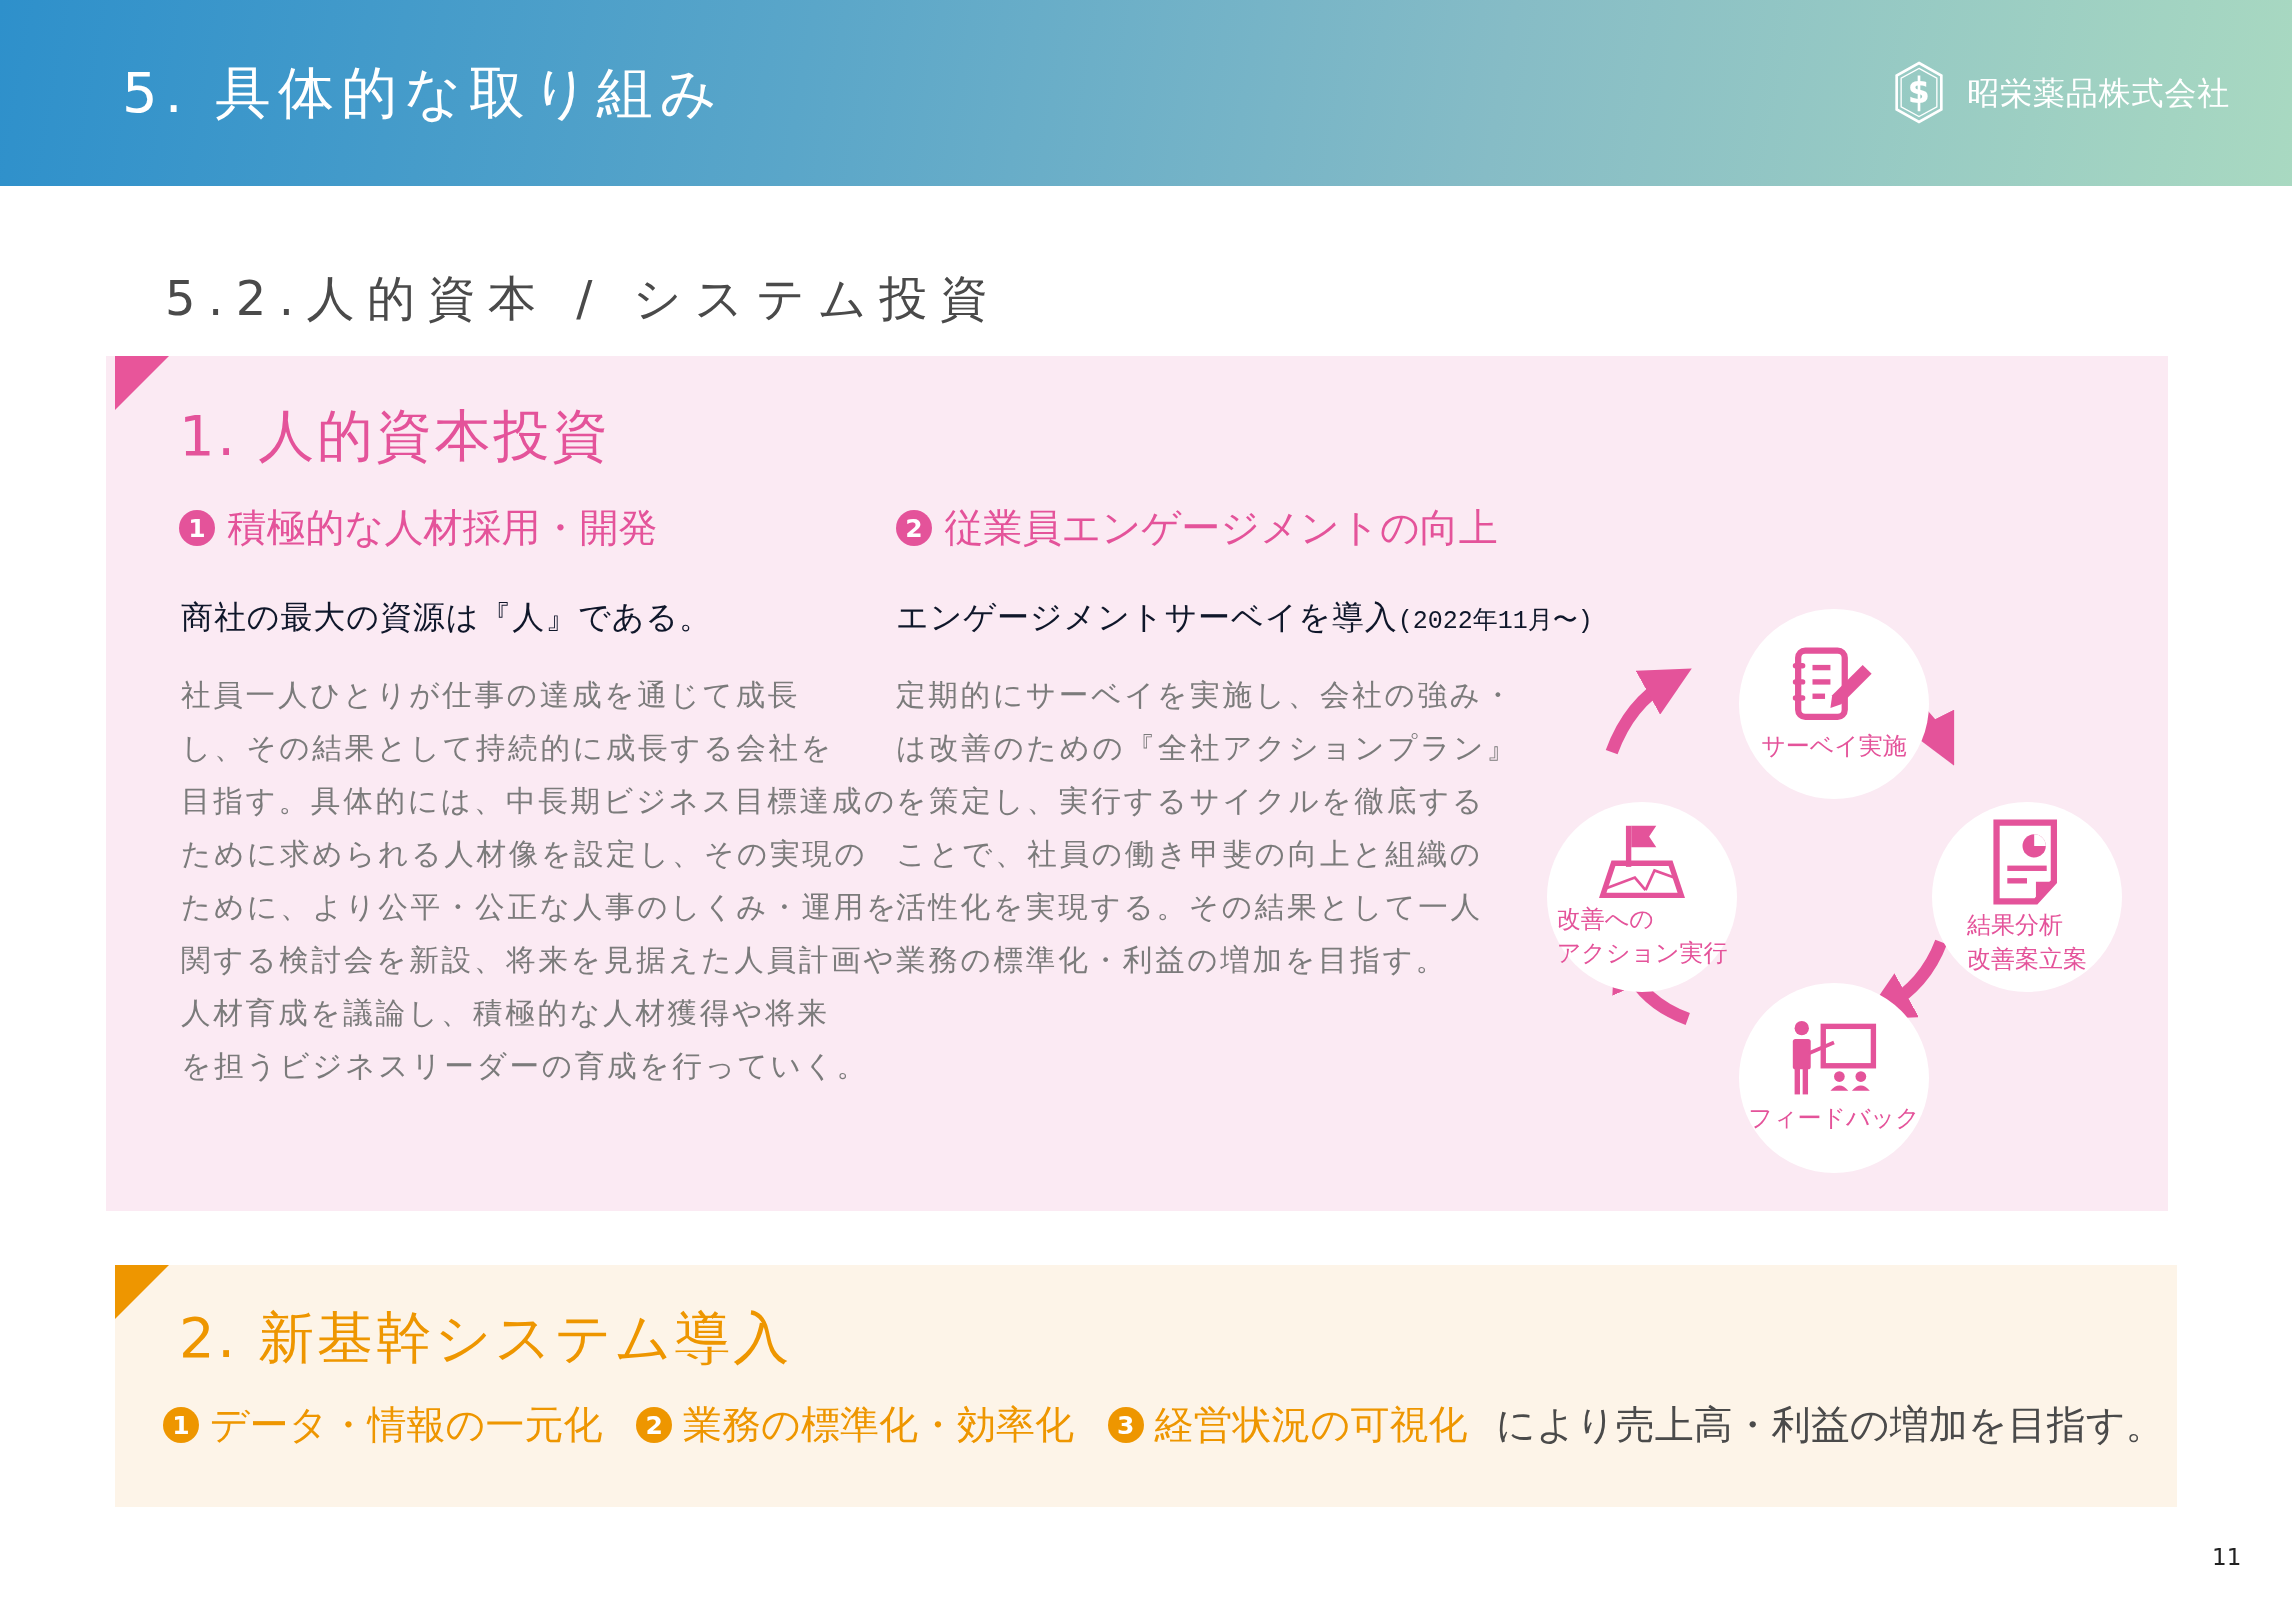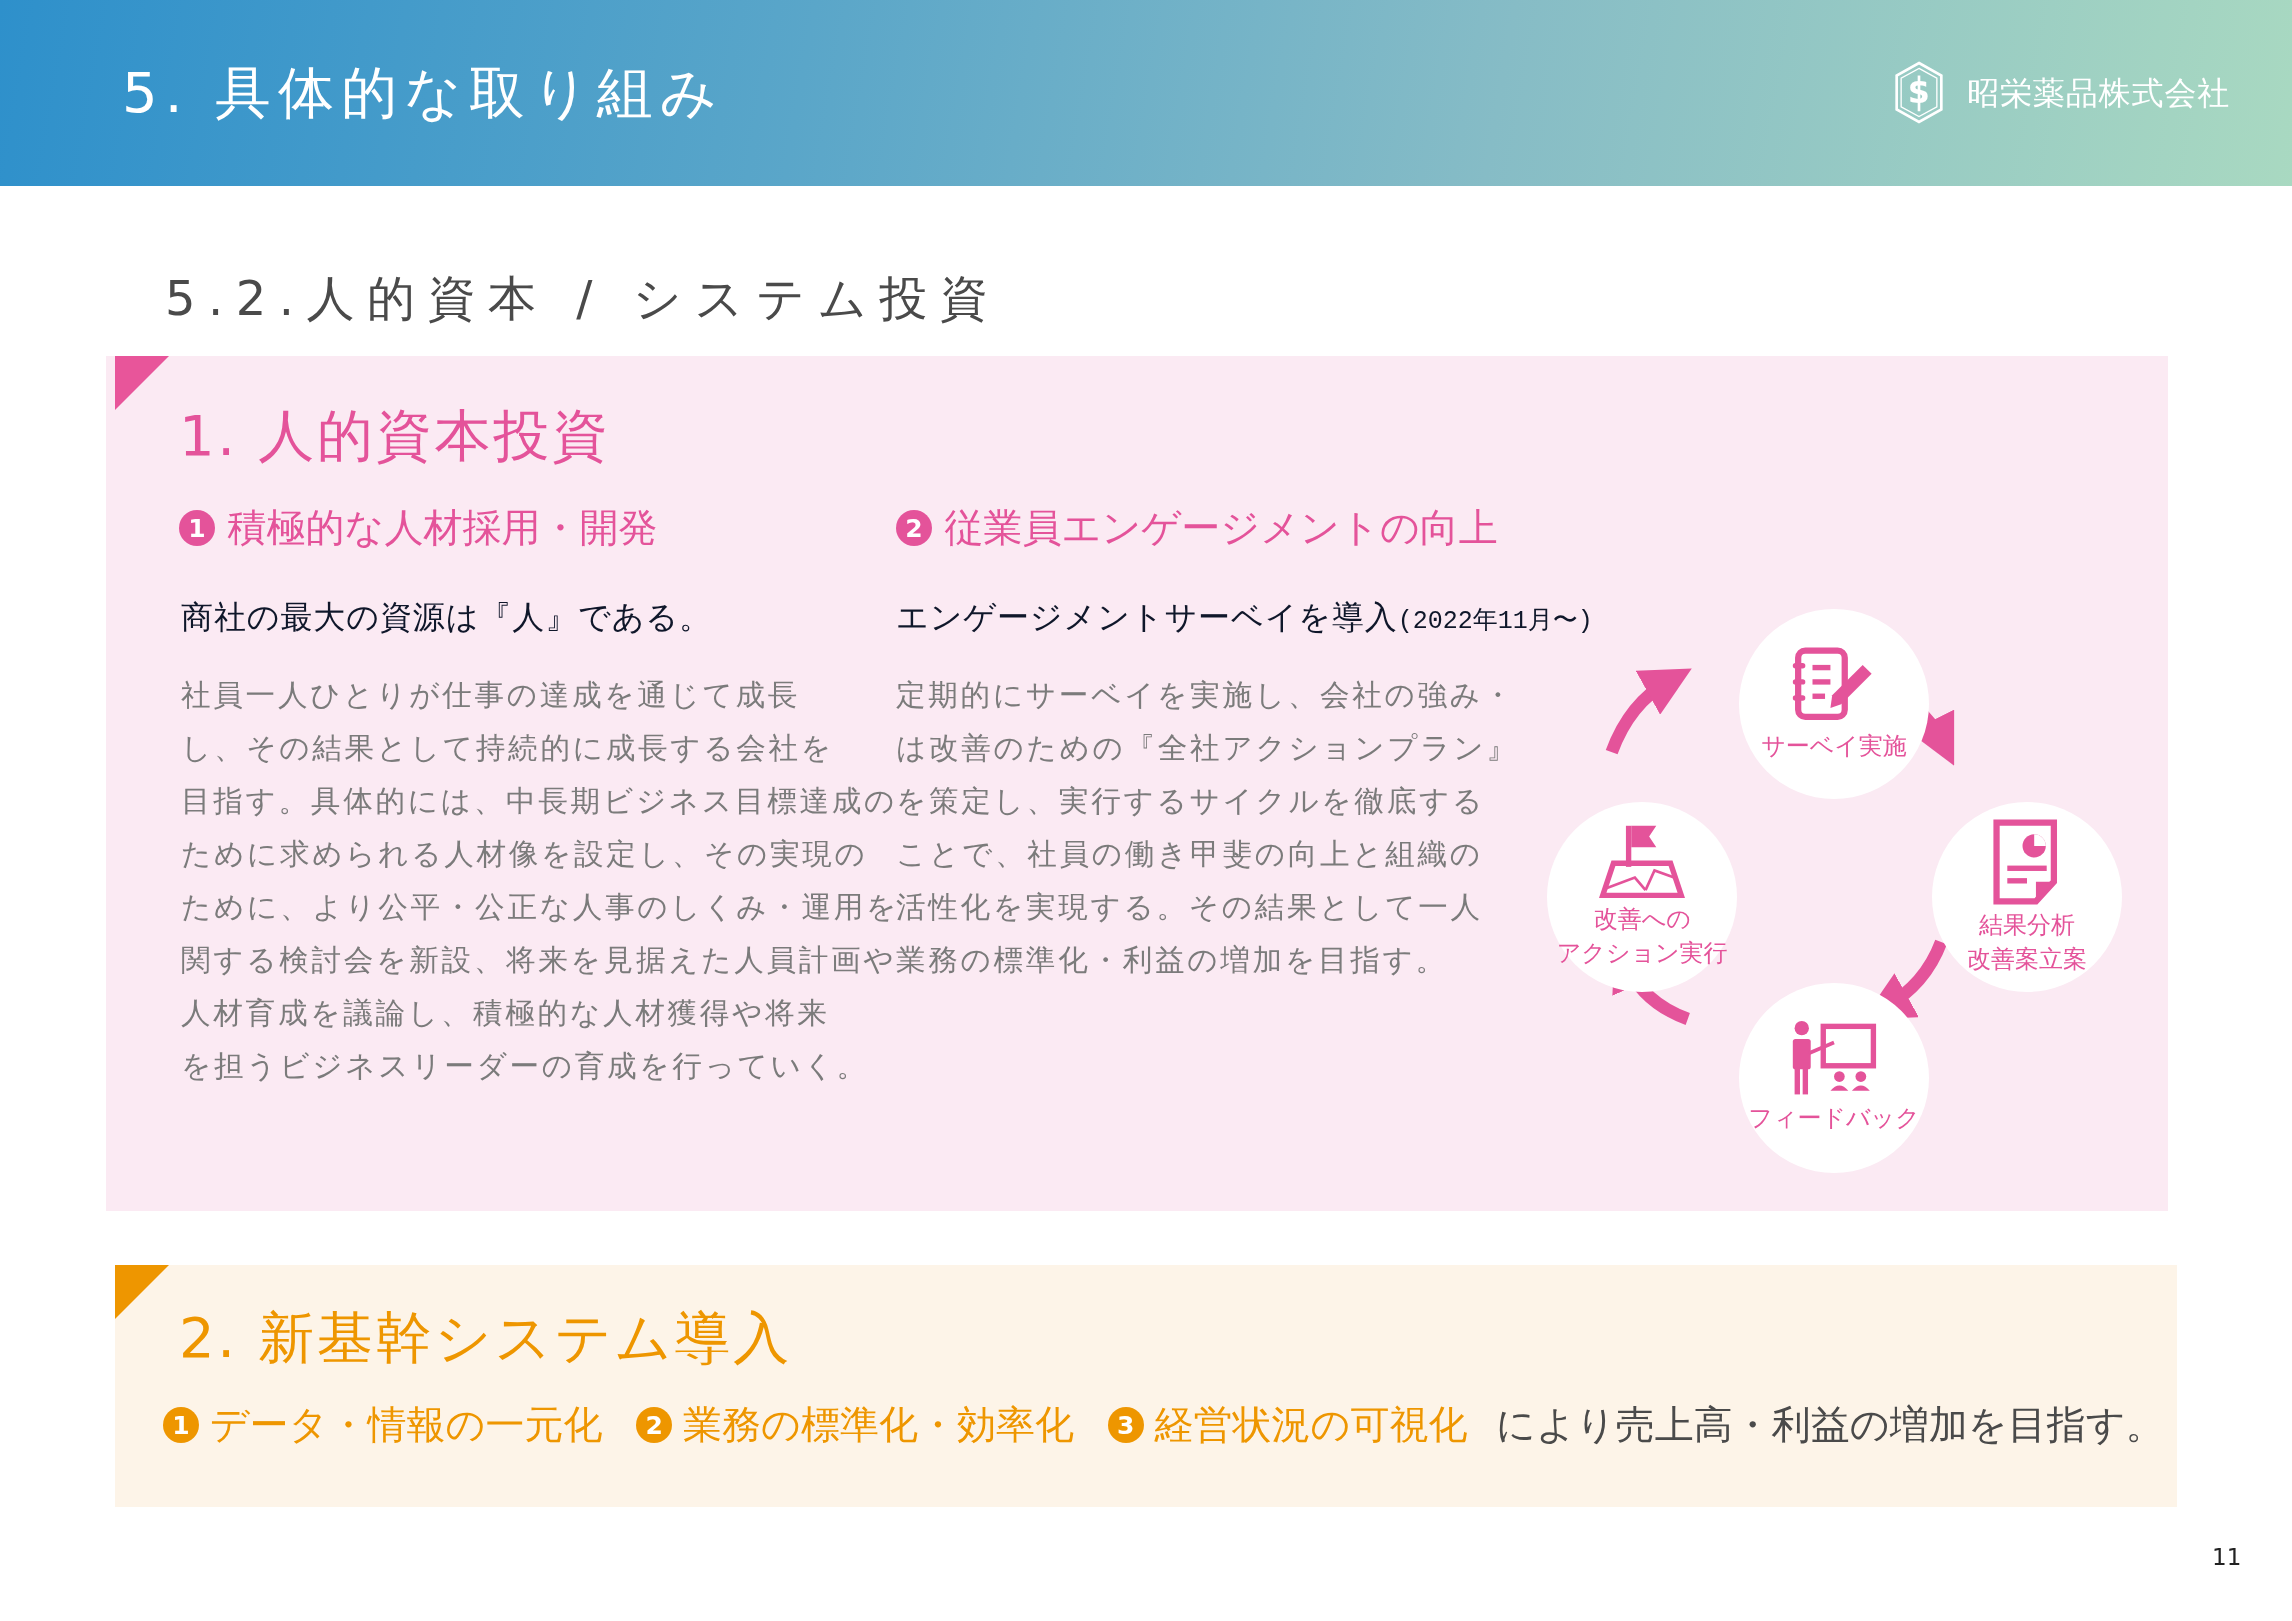--- a/index.html
+++ b/index.html
@@ -64,21 +64,21 @@
   }
   .body-text div { white-space:nowrap; }
 
   
   .cycle { position:absolute; left:1540px; top:600px; width:591px; height:573px; }
   .node {
     position:absolute; width:190px; height:190px; border-radius:50%; background:#ffffff;
     display:flex; flex-direction:column; align-items:center; justify-content:center;
   }
   .node-label {
-    color:#E4539A; font-size:24px; text-align:center; line-height:34px; white-space:nowrap;
+    color:#E4539A; font-size:24px; text-align:left; line-height:34px; white-space:nowrap;
   }
   .arrow { position:absolute; }
 
   .bottom-line {
     position:absolute; left:48px; top:133px; display:flex; align-items:center; gap:10.7px;
     font-size:39px; white-space:nowrap;
   }
   .bottom-line .gap { width:12.5px; }
   .tail { color:#4a4a4a; margin-left:18px; }
 

